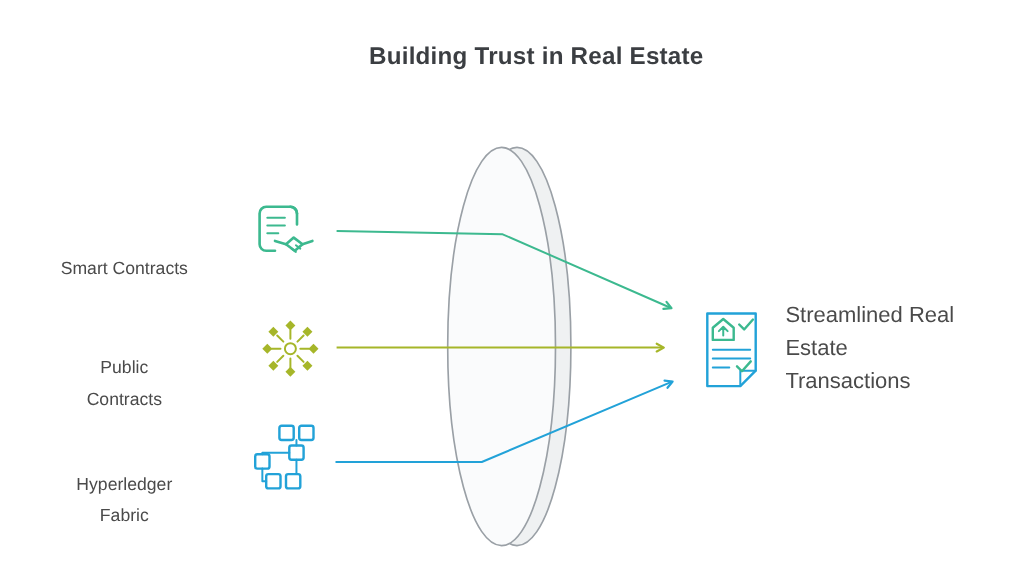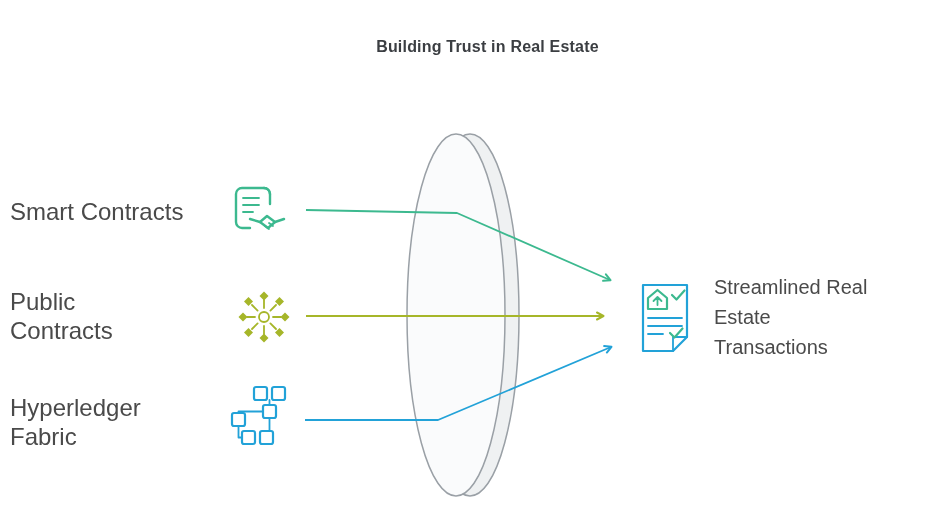--- a/index.html
+++ b/index.html
@@ -4,24 +4,24 @@
 <style>
   * { margin:0; padding:0; box-sizing:border-box; }
   :root {
     --green:#3cb98f; --olive:#a6b629; --blue:#22a2d8;
     --text:#4a4a4a; --title:#3b3e42;
     --lens-stroke:#9aa0a6; --lens-fill:#fafbfc; --lens-back:#eff1f2;
   }
   html,body { background:#ffffff; font-family:"Liberation Sans", sans-serif; }
   .stage { position:relative; width:940px; height:532px; background:#ffffff; overflow:hidden; }
   .title { position:absolute; top:38px; left:0; width:100%; text-align:center;
-           font-size:16px; font-weight:700; color:var(--title); letter-spacing:.2px;padding-left:35px; }
+           font-size:22px; font-weight:700; color:var(--title); letter-spacing:.2px;padding-left:35px; }
   .layer { position:absolute; left:0; top:0; }
   .label { position:absolute; white-space:pre-line; color:var(--text); }
-  .input-label  { left:10px; width:206px; text-align:left; font-size:24px; line-height:29px; }
+  .input-label  { left:10px; width:206px; text-align:center; font-size:16px; line-height:29px;margin-top:33px; }
   .output-label { left:714px; width:210px; text-align:left; font-size:20px; line-height:30px; }
   .icon { position:absolute; }
   .flow { fill:none; stroke-width:1.8; stroke-linejoin:round; }
   .stroke-green { stroke:var(--green); } .stroke-olive { stroke:var(--olive); } .stroke-blue { stroke:var(--blue); }
   .fill-olive { fill:var(--olive); }
   .lens-back  { fill:var(--lens-back);  stroke:var(--lens-stroke); stroke-width:1.5; }
   .lens-front { fill:var(--lens-fill); stroke:var(--lens-stroke); stroke-width:1.5; }
   .ic  { fill:none; stroke-width:2.4; stroke-linecap:round; stroke-linejoin:round; }
   .thin{ stroke-width:1.8; }
   .mk  { fill:none; stroke-width:2; stroke-linecap:round; stroke-linejoin:round; }

